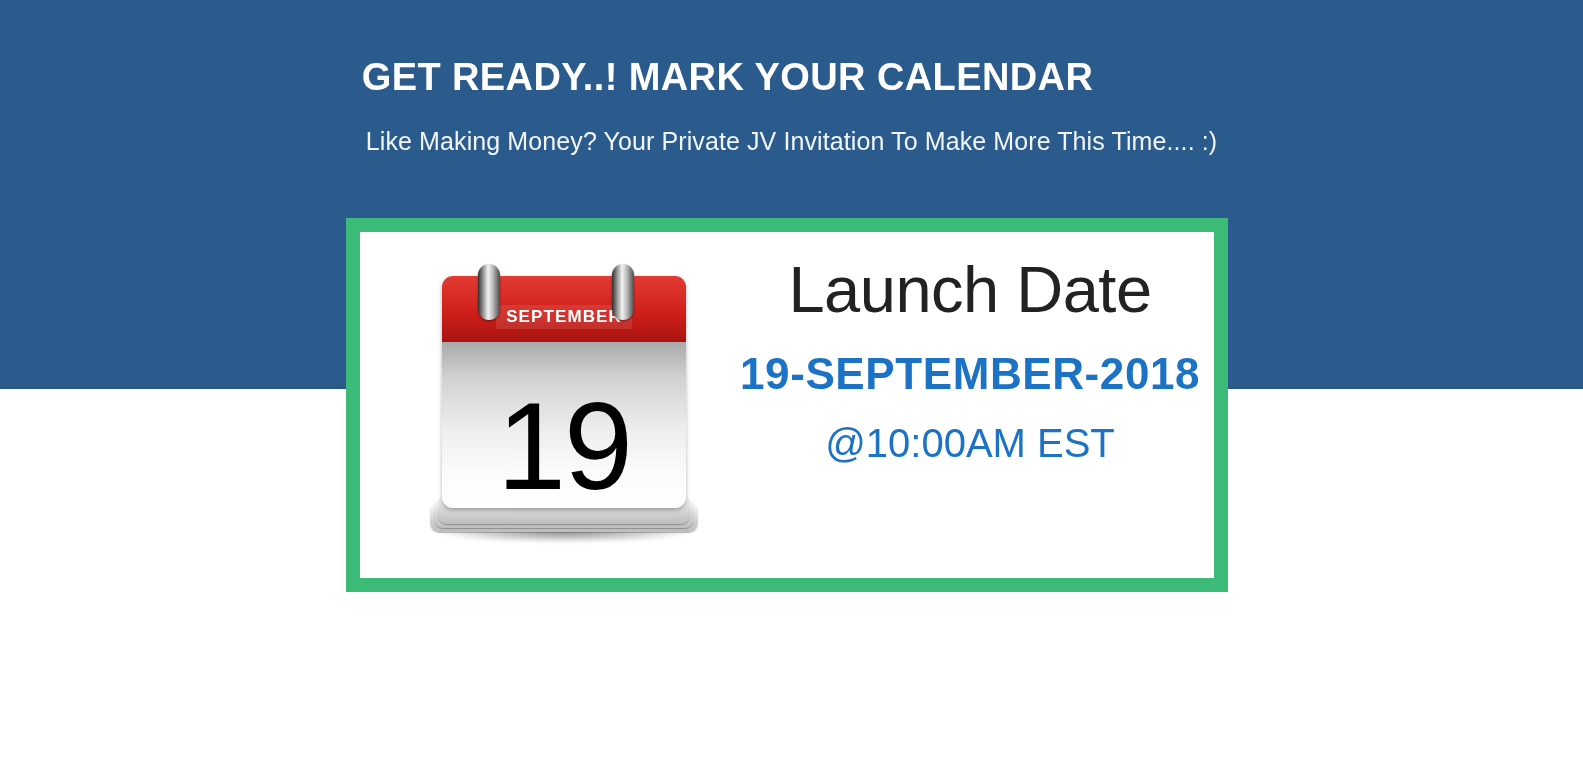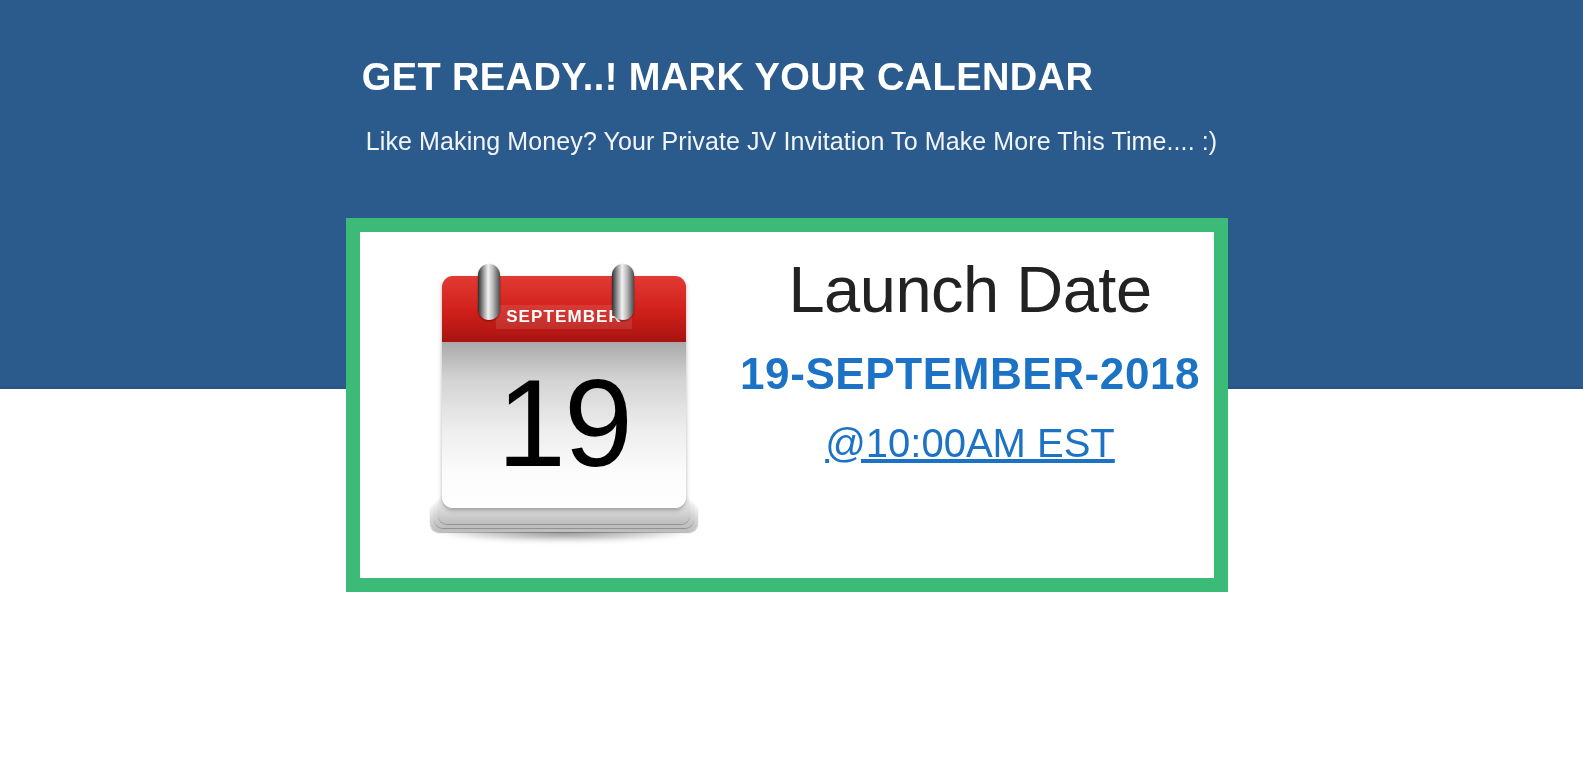--- a/index.html
+++ b/index.html
@@ -174,21 +174,21 @@
     font-weight: bold;
     letter-spacing: 1.1px;
     line-height: 1;
   }
 
   #cal-page {
     position: relative;
     height: 166px;
     background: linear-gradient(to bottom, #a9a9a9 0%, #d2d2d2 22%, #ededed 52%, #fbfbfb 78%, #ffffff 100%);
     display: flex;
-    align-items: center;
+    align-items: flex-end;
     justify-content: center;
   }
 
   #cal-day {
     color: #000000;
     font-size: 124px;
     font-weight: 400;
     line-height: 1;
     letter-spacing: -2px;
     margin-top: -4px;
@@ -224,21 +224,20 @@
   }
 
   #launch-time {
     margin-top: 22px;
     color: #1c72c4;
     font-size: 40px;
     font-weight: 400;
     letter-spacing: 0px;
     line-height: 1.1;
     white-space: nowrap;
-    text-decoration: underline;
   }
 </style>
 </head>
 <body>
 
 <div id="hero-band">
   <div id="headline">GET READY..! MARK YOUR CALENDAR</div>
   <div id="subheadline">Like Making Money? Your Private JV Invitation To Make More This Time.... :)</div>
 </div>
 

